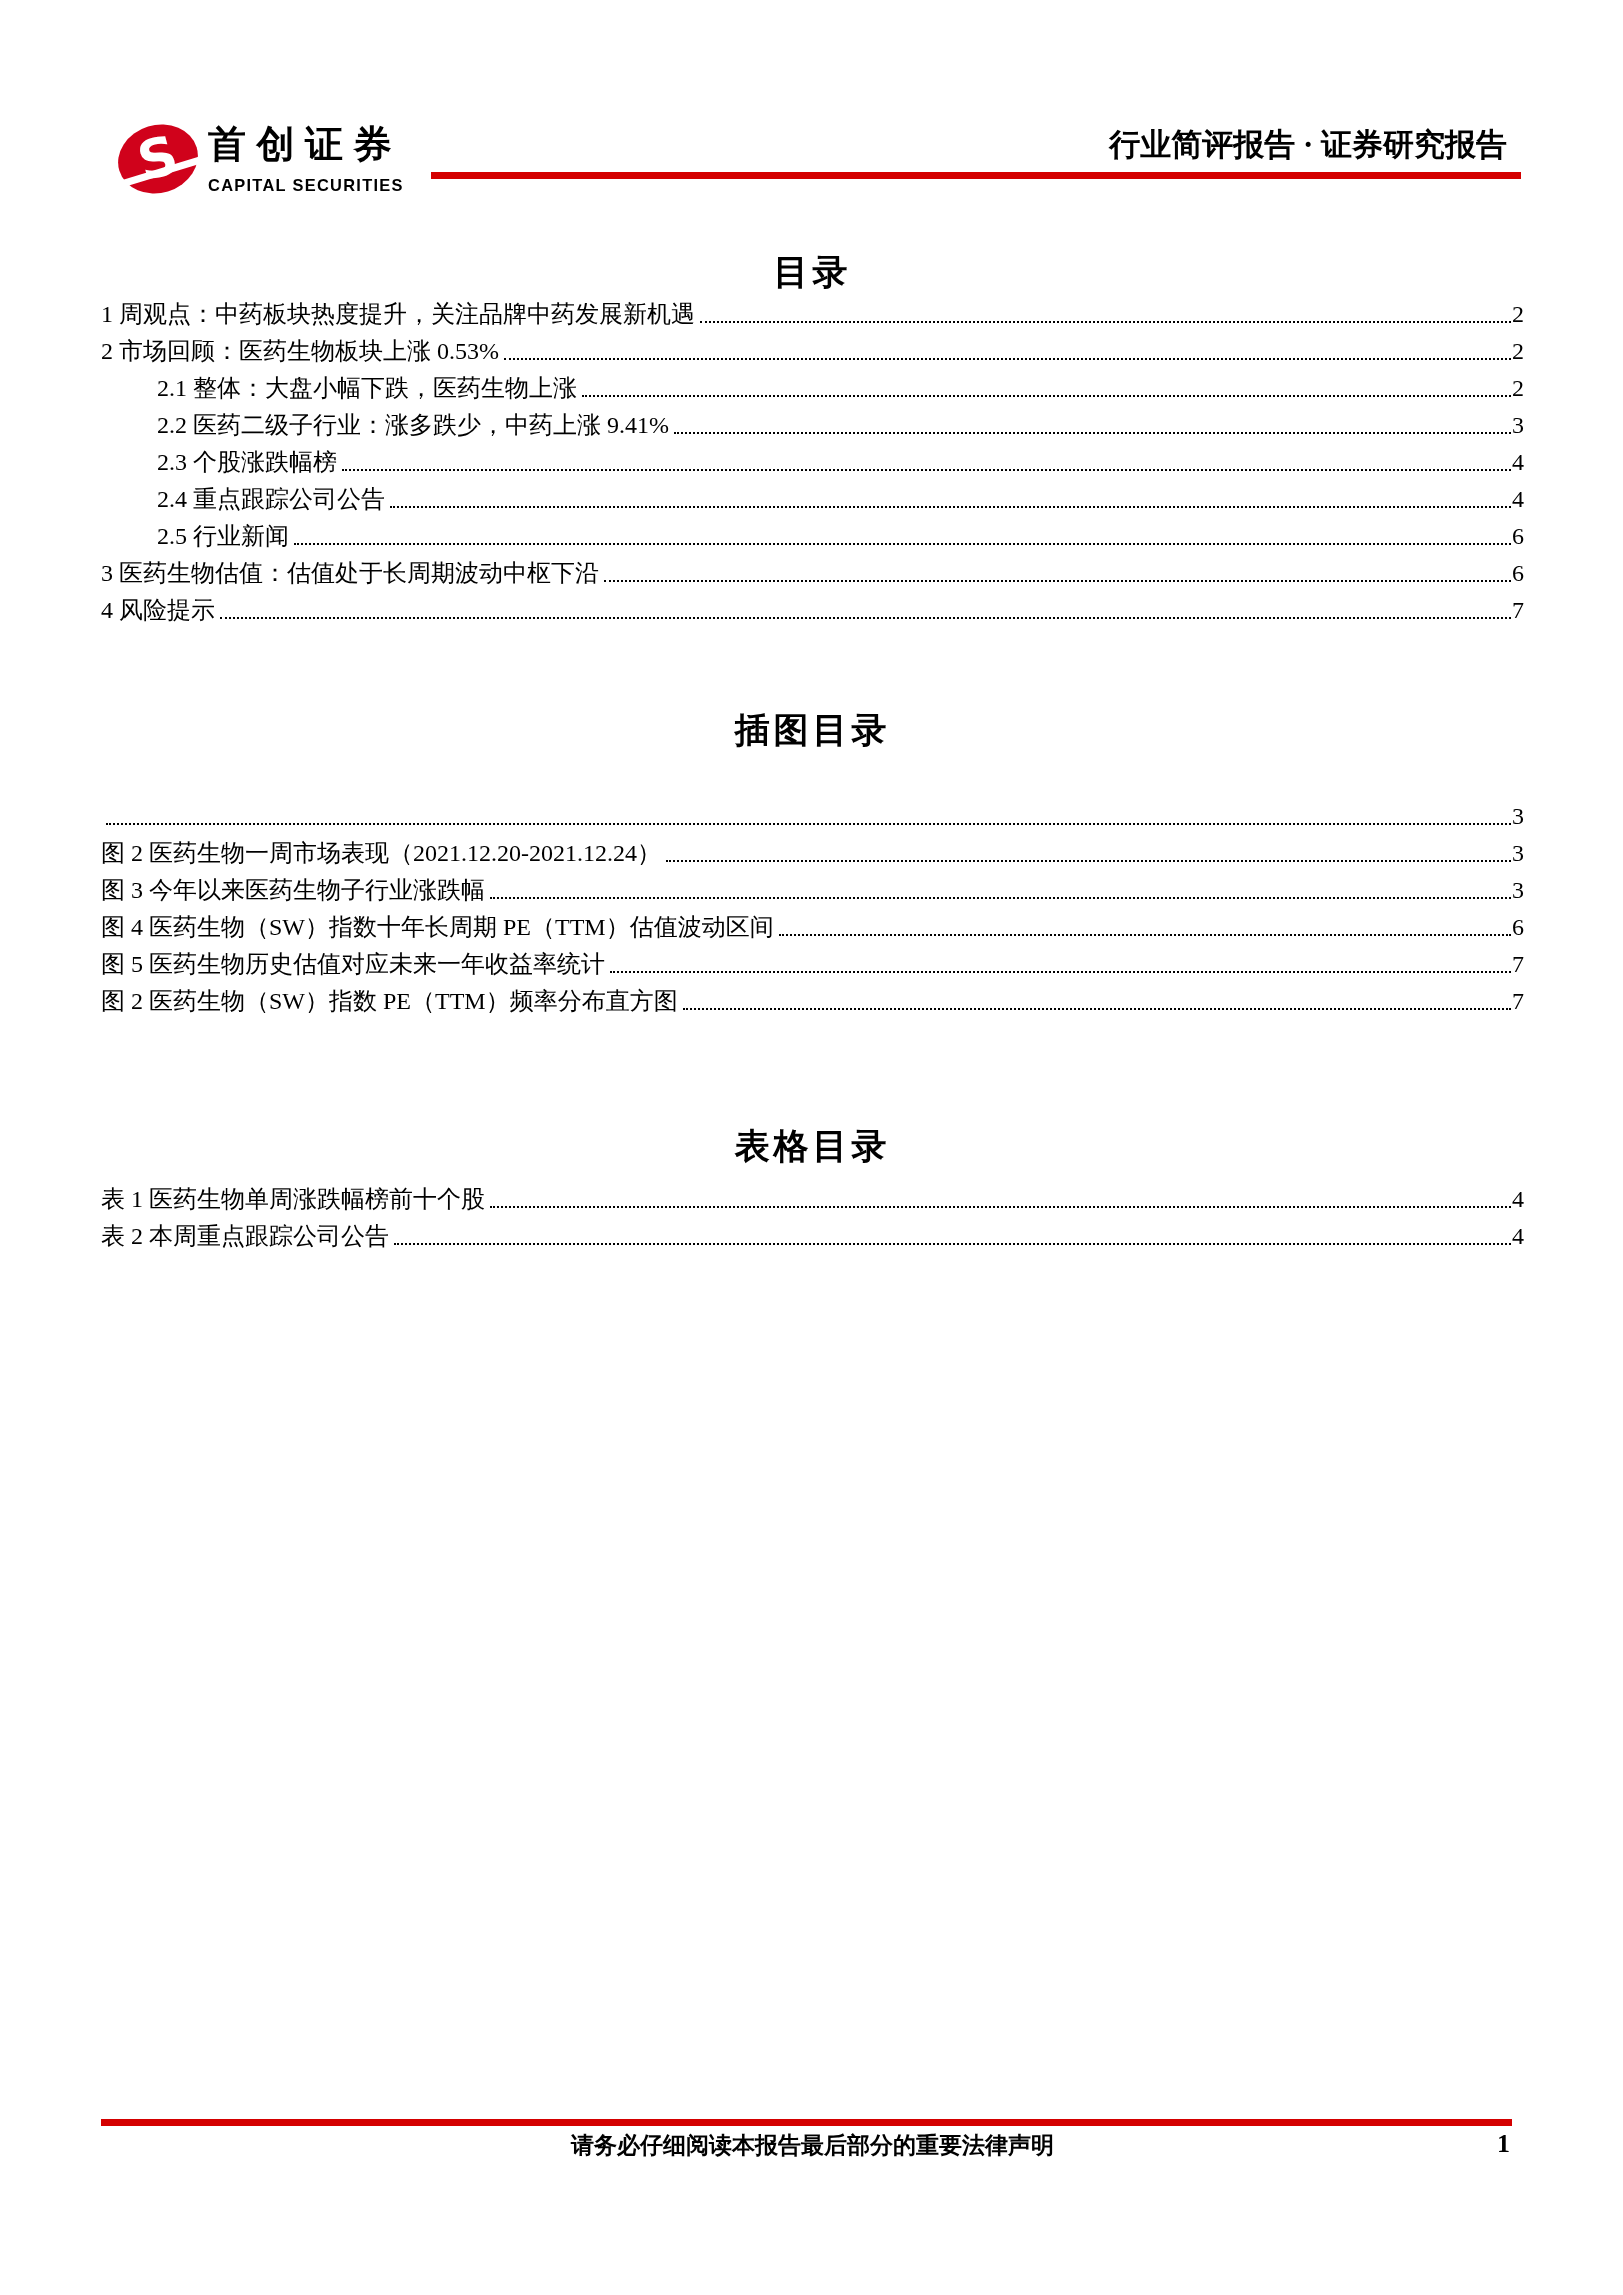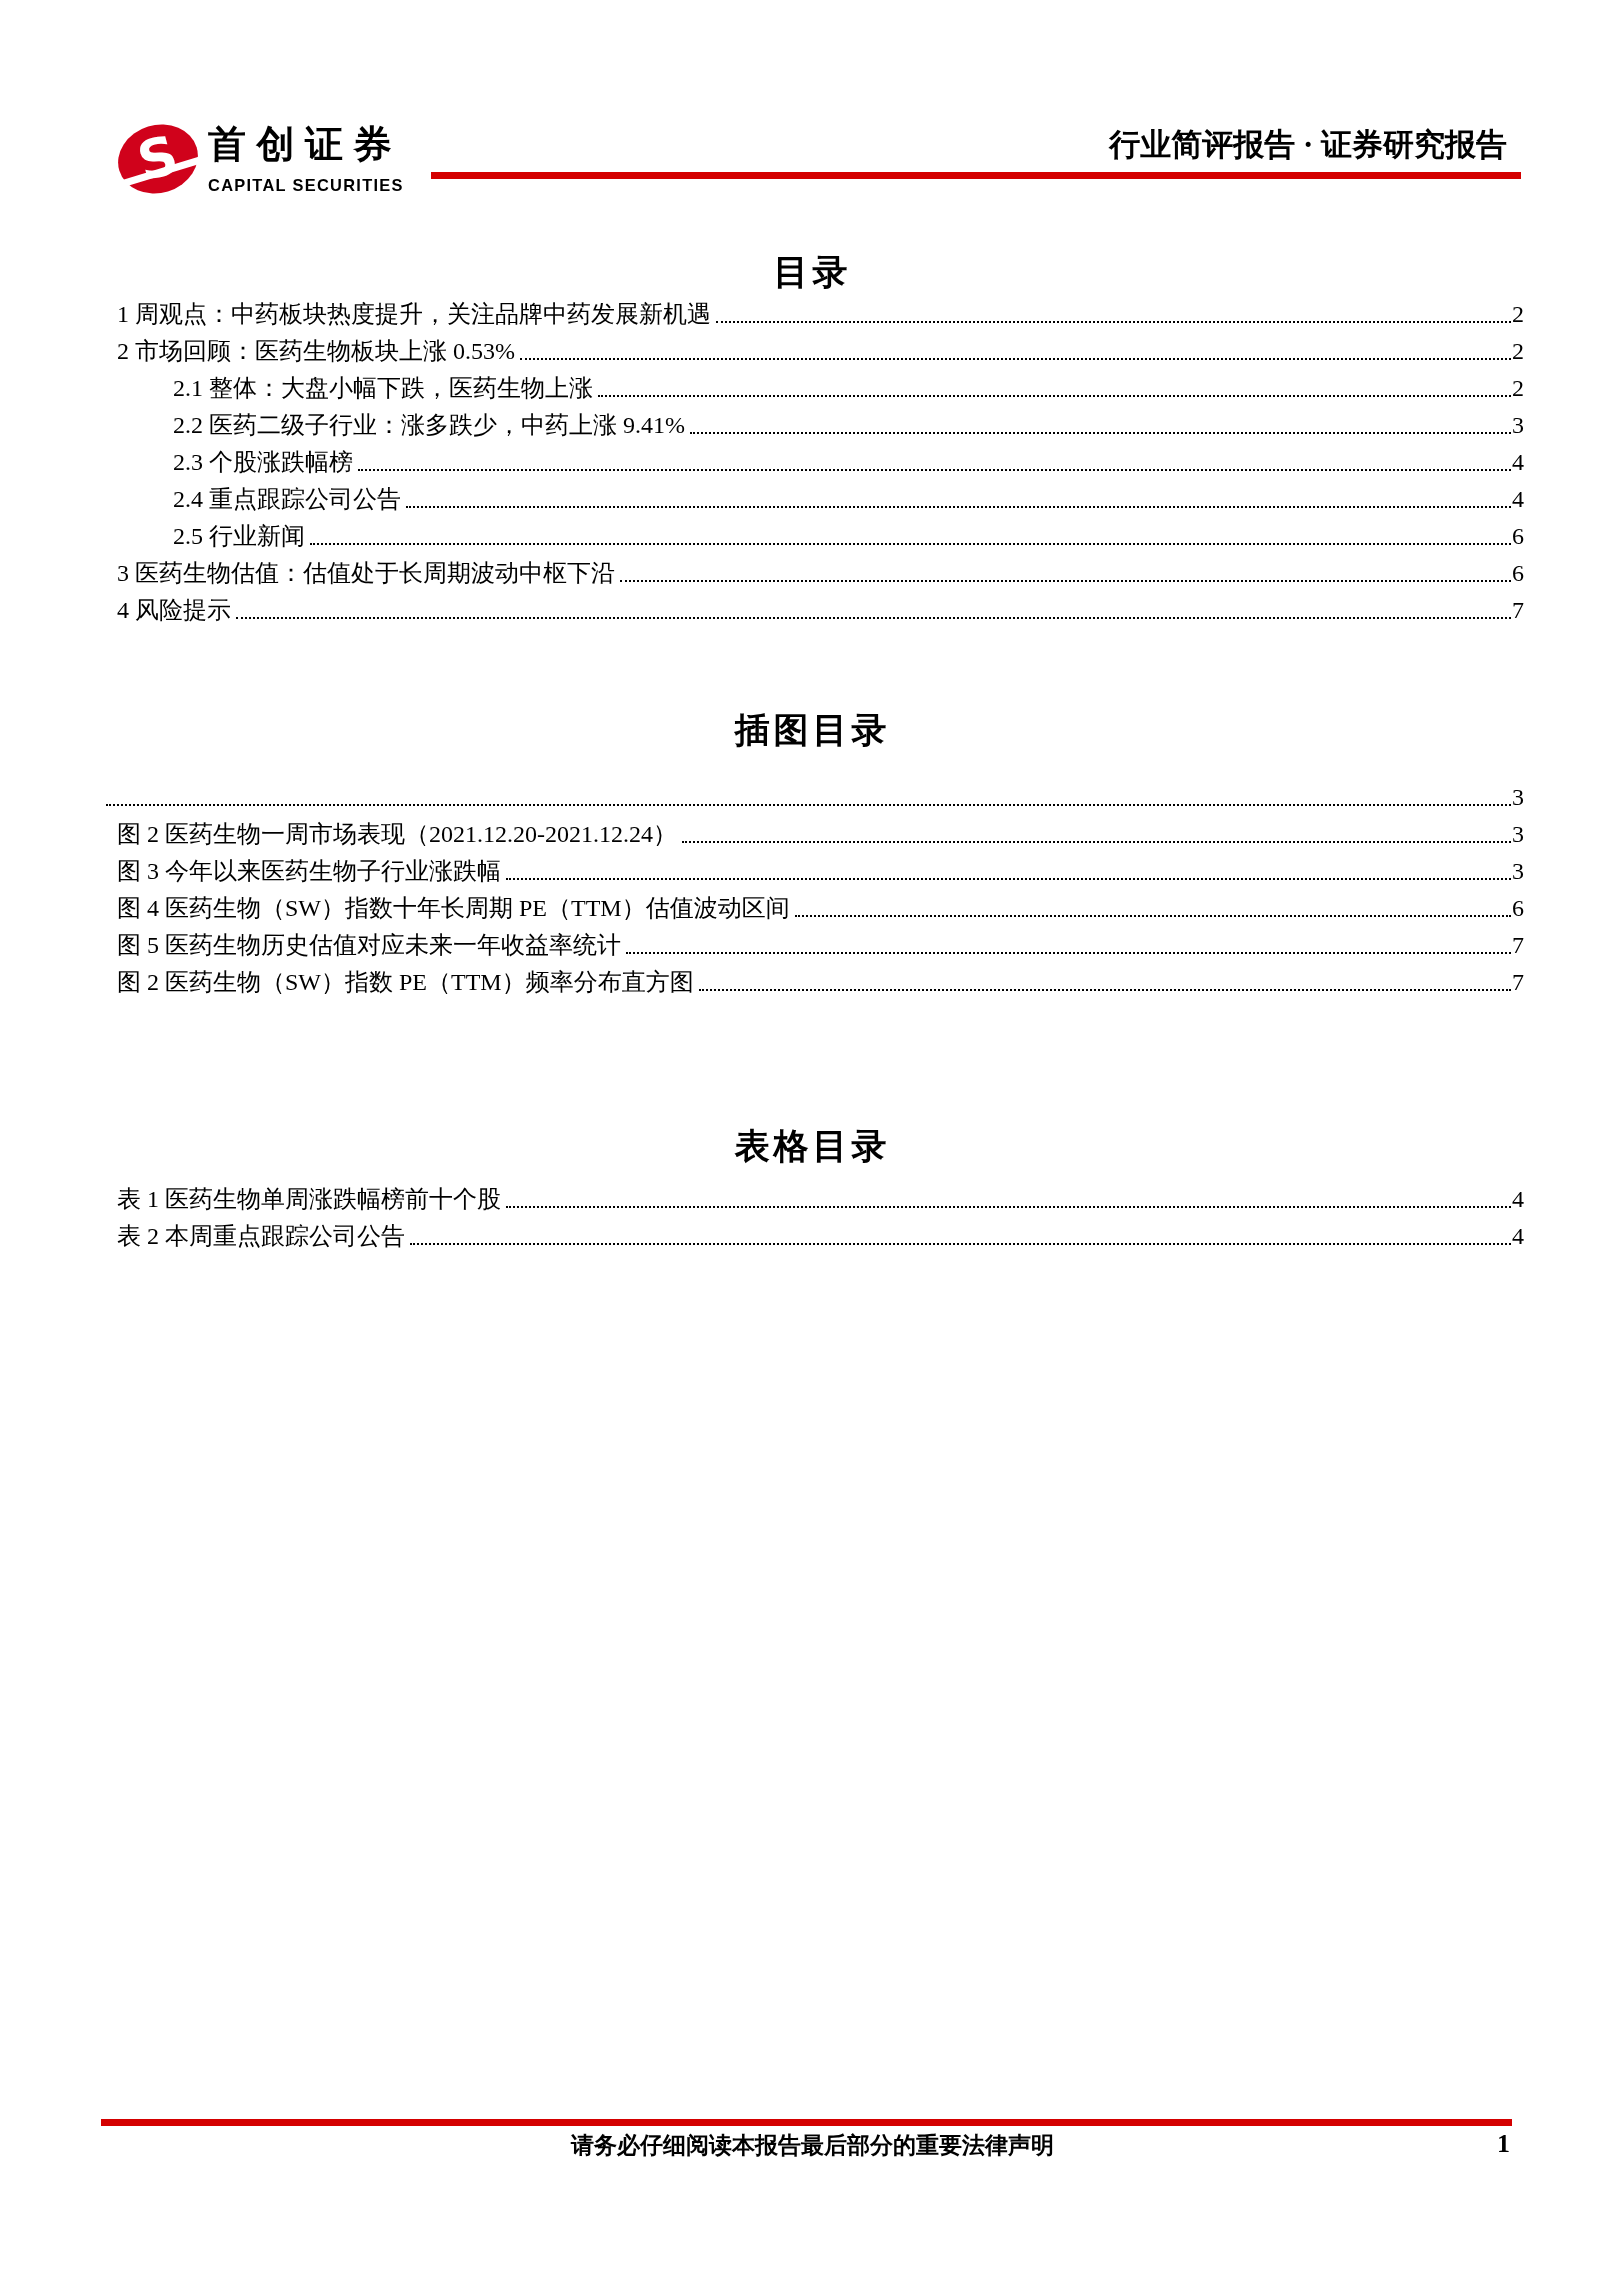--- a/index.html
+++ b/index.html
@@ -32,25 +32,25 @@
   
   .toc-block { position:absolute; left:101px; width:1423px; }
   #main-toc    { top:253px; }
   #figures-toc { top:711px; }
   #tables-toc  { top:1127px; }
   .toc-heading {
     text-align:center; font-size:35px; font-weight:bold;
     letter-spacing:3.9px; line-height:39px; margin:0;
   }
   #main-toc .toc-heading    { margin-bottom:2px; }
-  #figures-toc .toc-heading { margin-bottom:27px; }
+  #figures-toc .toc-heading { margin-bottom:46px; }
   #tables-toc .toc-heading  { margin-bottom:13px; }
   .toc-row { display:flex; align-items:flex-end; height:37px; font-size:24px; }
   .toc-row.level-2 { padding-left:56px;justify-content:center; }
-  .toc-label { white-space:nowrap; line-height:33px;margin-left:16px; }
+  .toc-label { white-space:nowrap; line-height:33px; }
   .dot-leader { flex:1 1 auto; min-width:26px; border-bottom:2.6px dotted #000; margin:0 1.3px 7.9px 5.2px; }
   .toc-page { line-height:33px; }
   
   .footer-rule { position:absolute; left:101px; top:2119px; width:1411px; height:7.2px; }
   .footer-text {
     position:absolute; left:101px; top:2127px; width:1423px;
     text-align:center; font-size:23px; font-weight:bold; line-height:38px;
   }
   .footer-page { position:absolute; right:113px; top:2125px; font-size:26px; font-weight:bold; line-height:38px; }
 </style>

